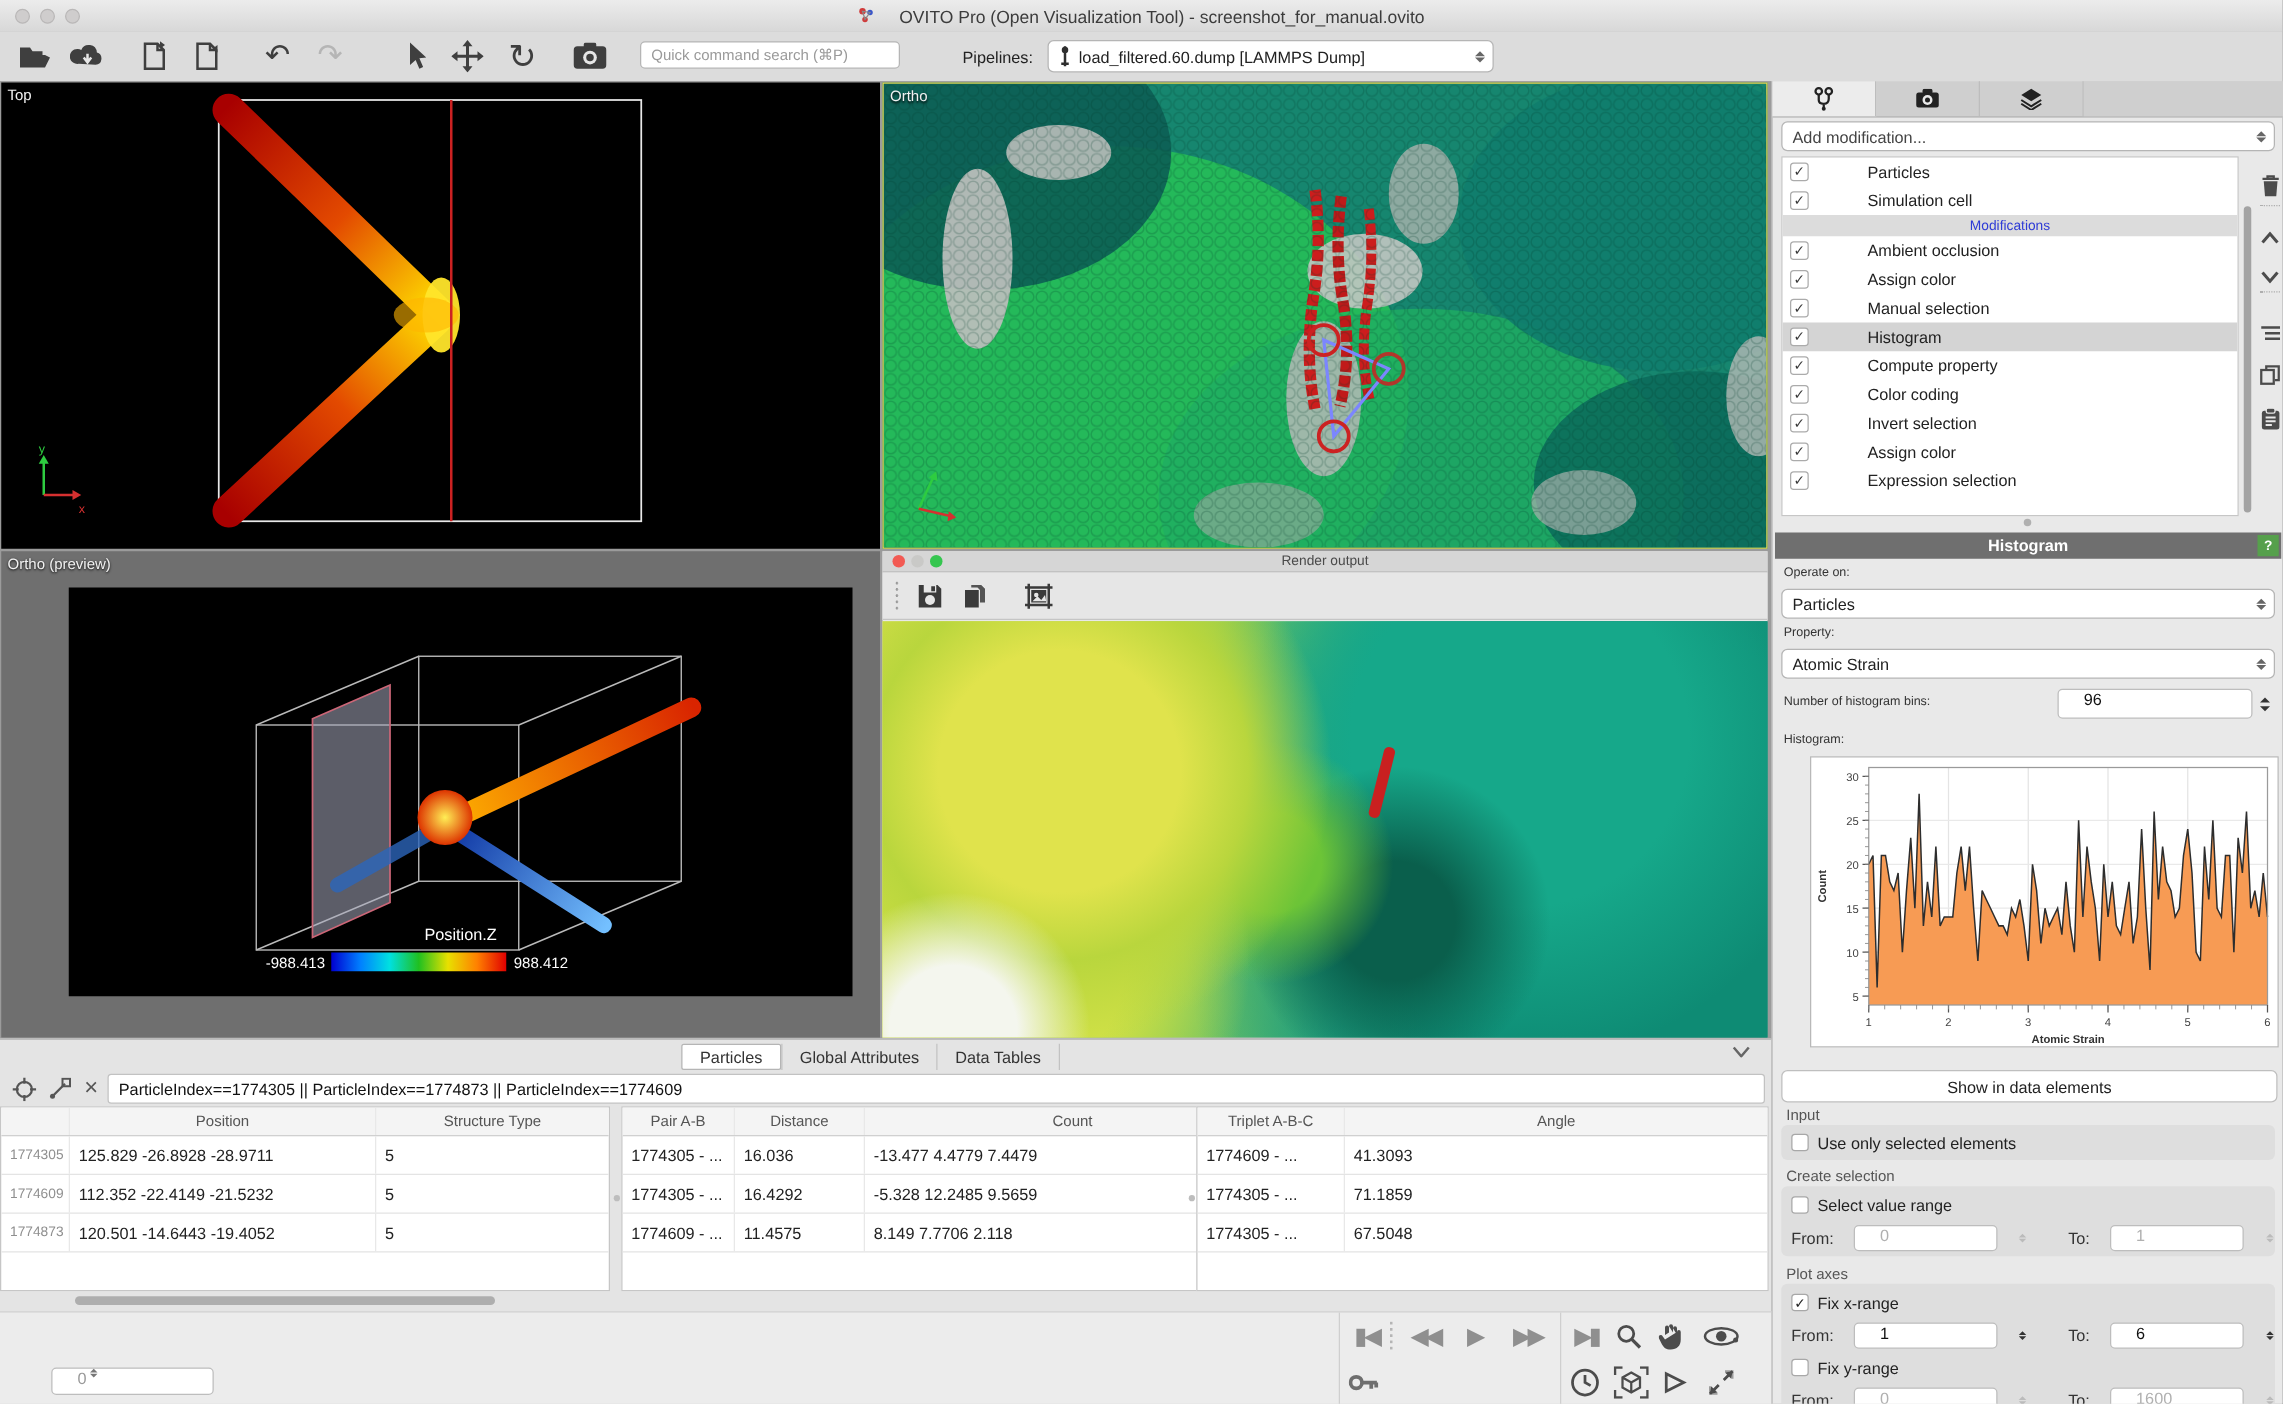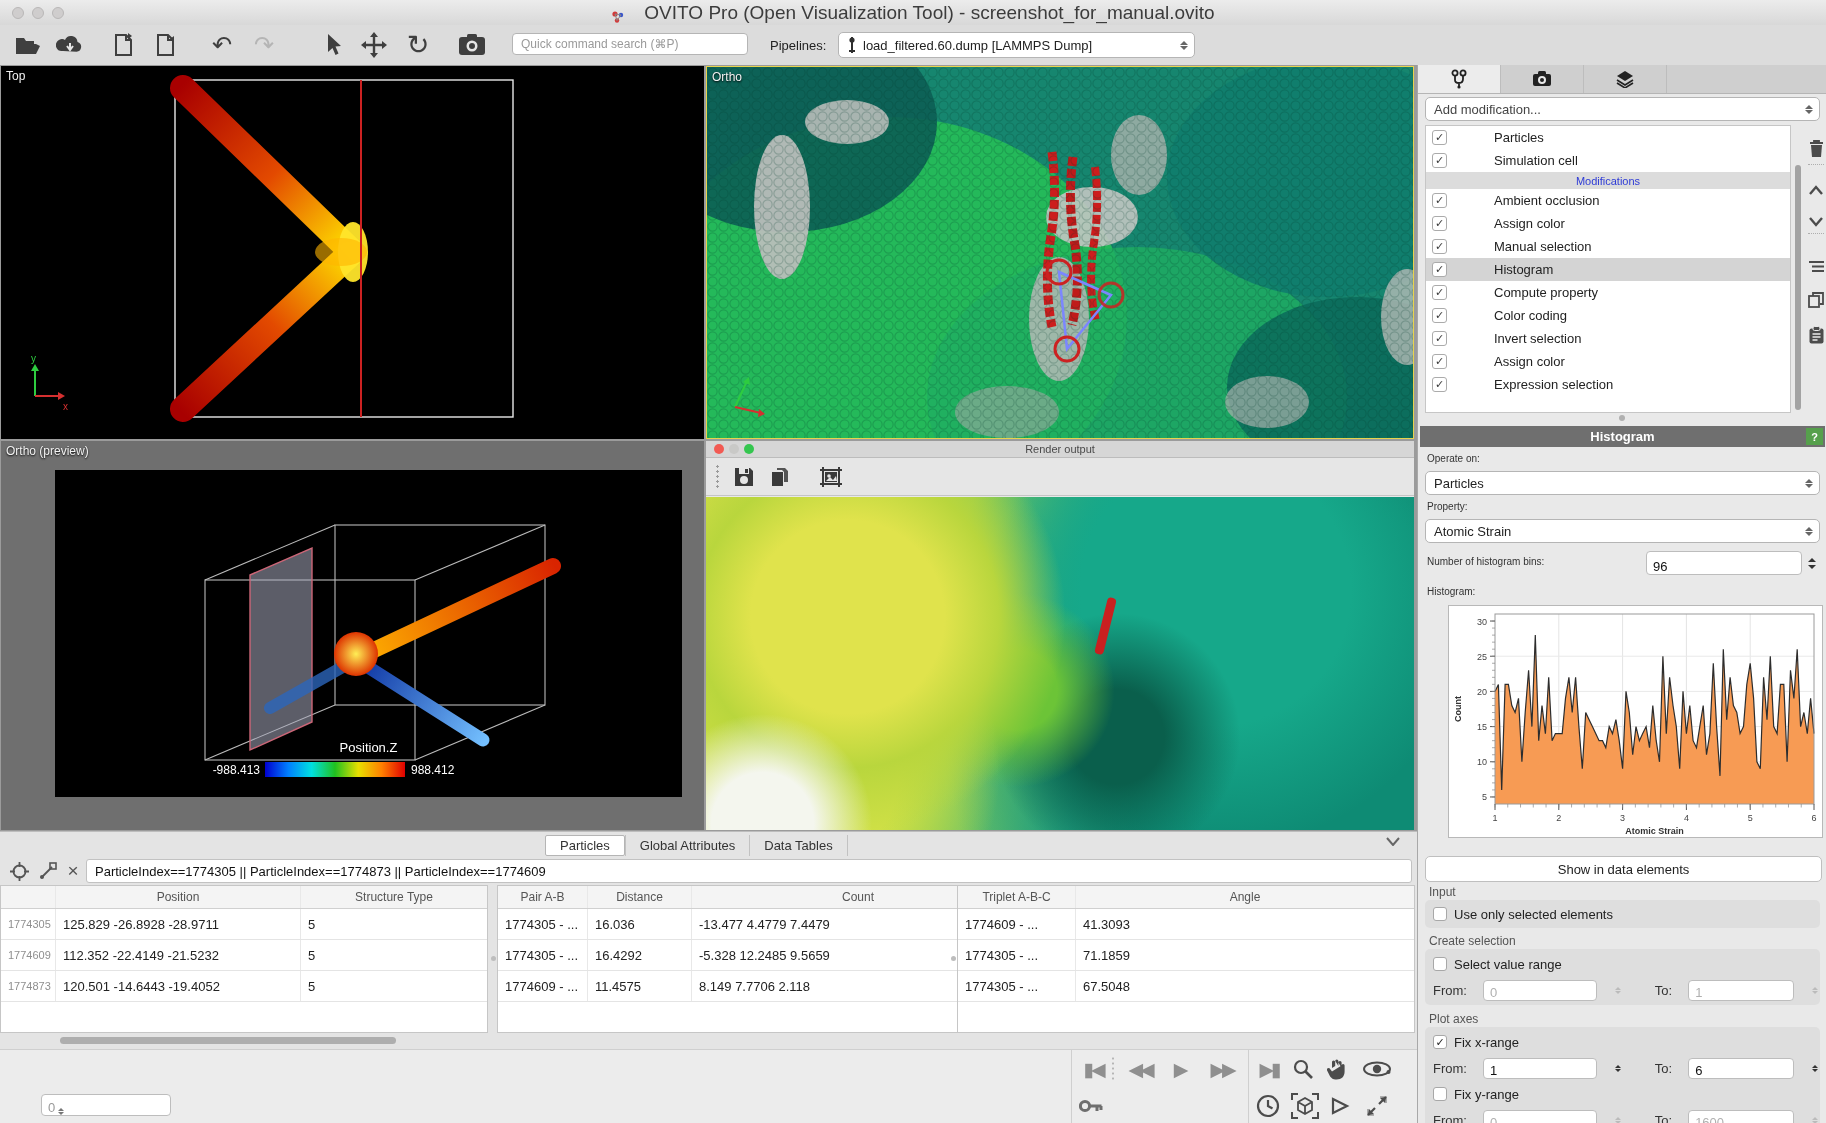--- a/index.html
+++ b/index.html
@@ -4,27 +4,27 @@
 <style>
   html,body{margin:0;padding:0;}
   body{width:1826px;height:1123px;position:relative;overflow:hidden;
        background:#e2e2e2;font-family:"Liberation Sans",sans-serif;color:#222;
        -webkit-font-smoothing:antialiased;}
   .abs{position:absolute;}
   
   #titlebar{left:0;top:0;width:1826px;height:25px;background:linear-gradient(#ececec,#d8d8d8);
             border-bottom:1px solid #b4b4b4;display:flex;align-items:center;justify-content:center;}
   .tl{position:absolute;top:7px;width:12px;height:12px;border-radius:50%;background:#cfcdcd;border:1px solid #b9b7b7;box-sizing:border-box;}
-  #titlebar .title{font-size:19px;color:#3c3c3c;display:flex;align-items:flex-end;gap:19px;}
+  #titlebar .title{font-size:14px;color:#3c3c3c;display:flex;align-items:flex-start;gap:19px;}
   
   #toolbar{left:0;top:25px;width:1826px;height:40px;background:#dcdcdc;border-bottom:1px solid #aaa;}
   .tb-ic{position:absolute;top:0;height:40px;display:flex;align-items:center;justify-content:center;color:#3f3f3f;}
   .tb-ic.dis{color:#b5b5b5;}
   .tb-glyph{font-size:24px;line-height:1;}
-  #search-input{position:absolute;left:512px;top:8px;width:236px;height:22px;border:1px solid #b5b5b5;border-radius:4px;
+  #search-input{position:absolute;left:512px;top:8px;width:208px;height:22px;border:1px solid #b5b5b5;border-radius:4px;
       background:#fff;font-family:"Liberation Sans",sans-serif;font-size:12px;padding:0 8px;color:#a21caf;box-sizing:border-box;}
   #search-input::placeholder{color:#9a9a9a;}
   .combo{background:#fff;border:1px solid #b5b5b5;border-radius:5px;display:flex;align-items:center;
          font-size:13px;color:#222;padding:0 4px 0 8px;box-sizing:border-box;}
   .combo .cx{flex:1;white-space:nowrap;overflow:hidden;}
   .stepper{display:flex;flex-direction:column;align-items:center;justify-content:center;gap:1px;width:12px;}
   .chv{width:0;height:0;border-left:4px solid transparent;border-right:4px solid transparent;}
   .chv.up{border-bottom:4px solid #666;}
   .chv.dn{border-top:4px solid #666;}
   .chv.sm.up{border-bottom:3px solid #777;border-left-width:3px;border-right-width:3px;}
@@ -73,21 +73,21 @@
   .strip-gap{width:16px;height:10px;border-top:1px dotted #aeaeae;margin:6px 0 0 0;}
   .strip-ic{margin-top:10px;font-size:15px;line-height:1;}
   
   #hist-header{position:absolute;left:2px;top:361px;width:405px;height:21px;background:#6f6f6f;color:#fff;
                display:flex;align-items:center;justify-content:center;font-size:13px;font-weight:bold;}
   #hist-help{position:absolute;right:2px;top:2px;width:17px;height:17px;background:#56a04c;color:#fff;font-size:11px;
              display:flex;align-items:center;justify-content:center;font-weight:bold;}
   .rp-label{position:absolute;left:9px;font-size:10px;color:#333;}
   .rp-sec{position:absolute;left:11px;font-size:12px;color:#555;}
   .field{background:#fff;border:1px solid #bdbdbd;border-radius:4px;font-size:13px;color:#111;
-         display:flex;align-items:flex-end;padding:0 6px;box-sizing:border-box;}
+         display:flex;align-items:flex-start;padding:0 20px;box-sizing:border-box;}
   .field.dis{color:#b0b0b0;}
   .group{position:absolute;left:7px;width:395px;background:#dedede;border-radius:5px;}
   .cbrow{display:flex;align-items:center;gap:7px;font-size:13px;color:#222;padding-left:8px;}
   .cb{width:14px;height:14px;background:#fff;border:1px solid #a8a8a8;border-radius:3px;display:flex;align-items:center;
       justify-content:center;font-size:11px;color:#222;box-sizing:border-box;flex:none;}
   .ftrow{display:flex;align-items:center;padding-left:8px;font-size:13px;color:#333;gap:16px;}
   #chart-box{position:absolute;left:30px;top:540px;width:373px;height:231px;background:#fff;border:1px solid #b8b8b8;}
   #show-btn{position:absolute;left:7px;top:791px;width:395px;height:24px;background:#fff;border:1px solid #bfbfbf;border-radius:5px;
             display:flex;align-items:center;justify-content:center;font-size:13px;color:#222;}
   

